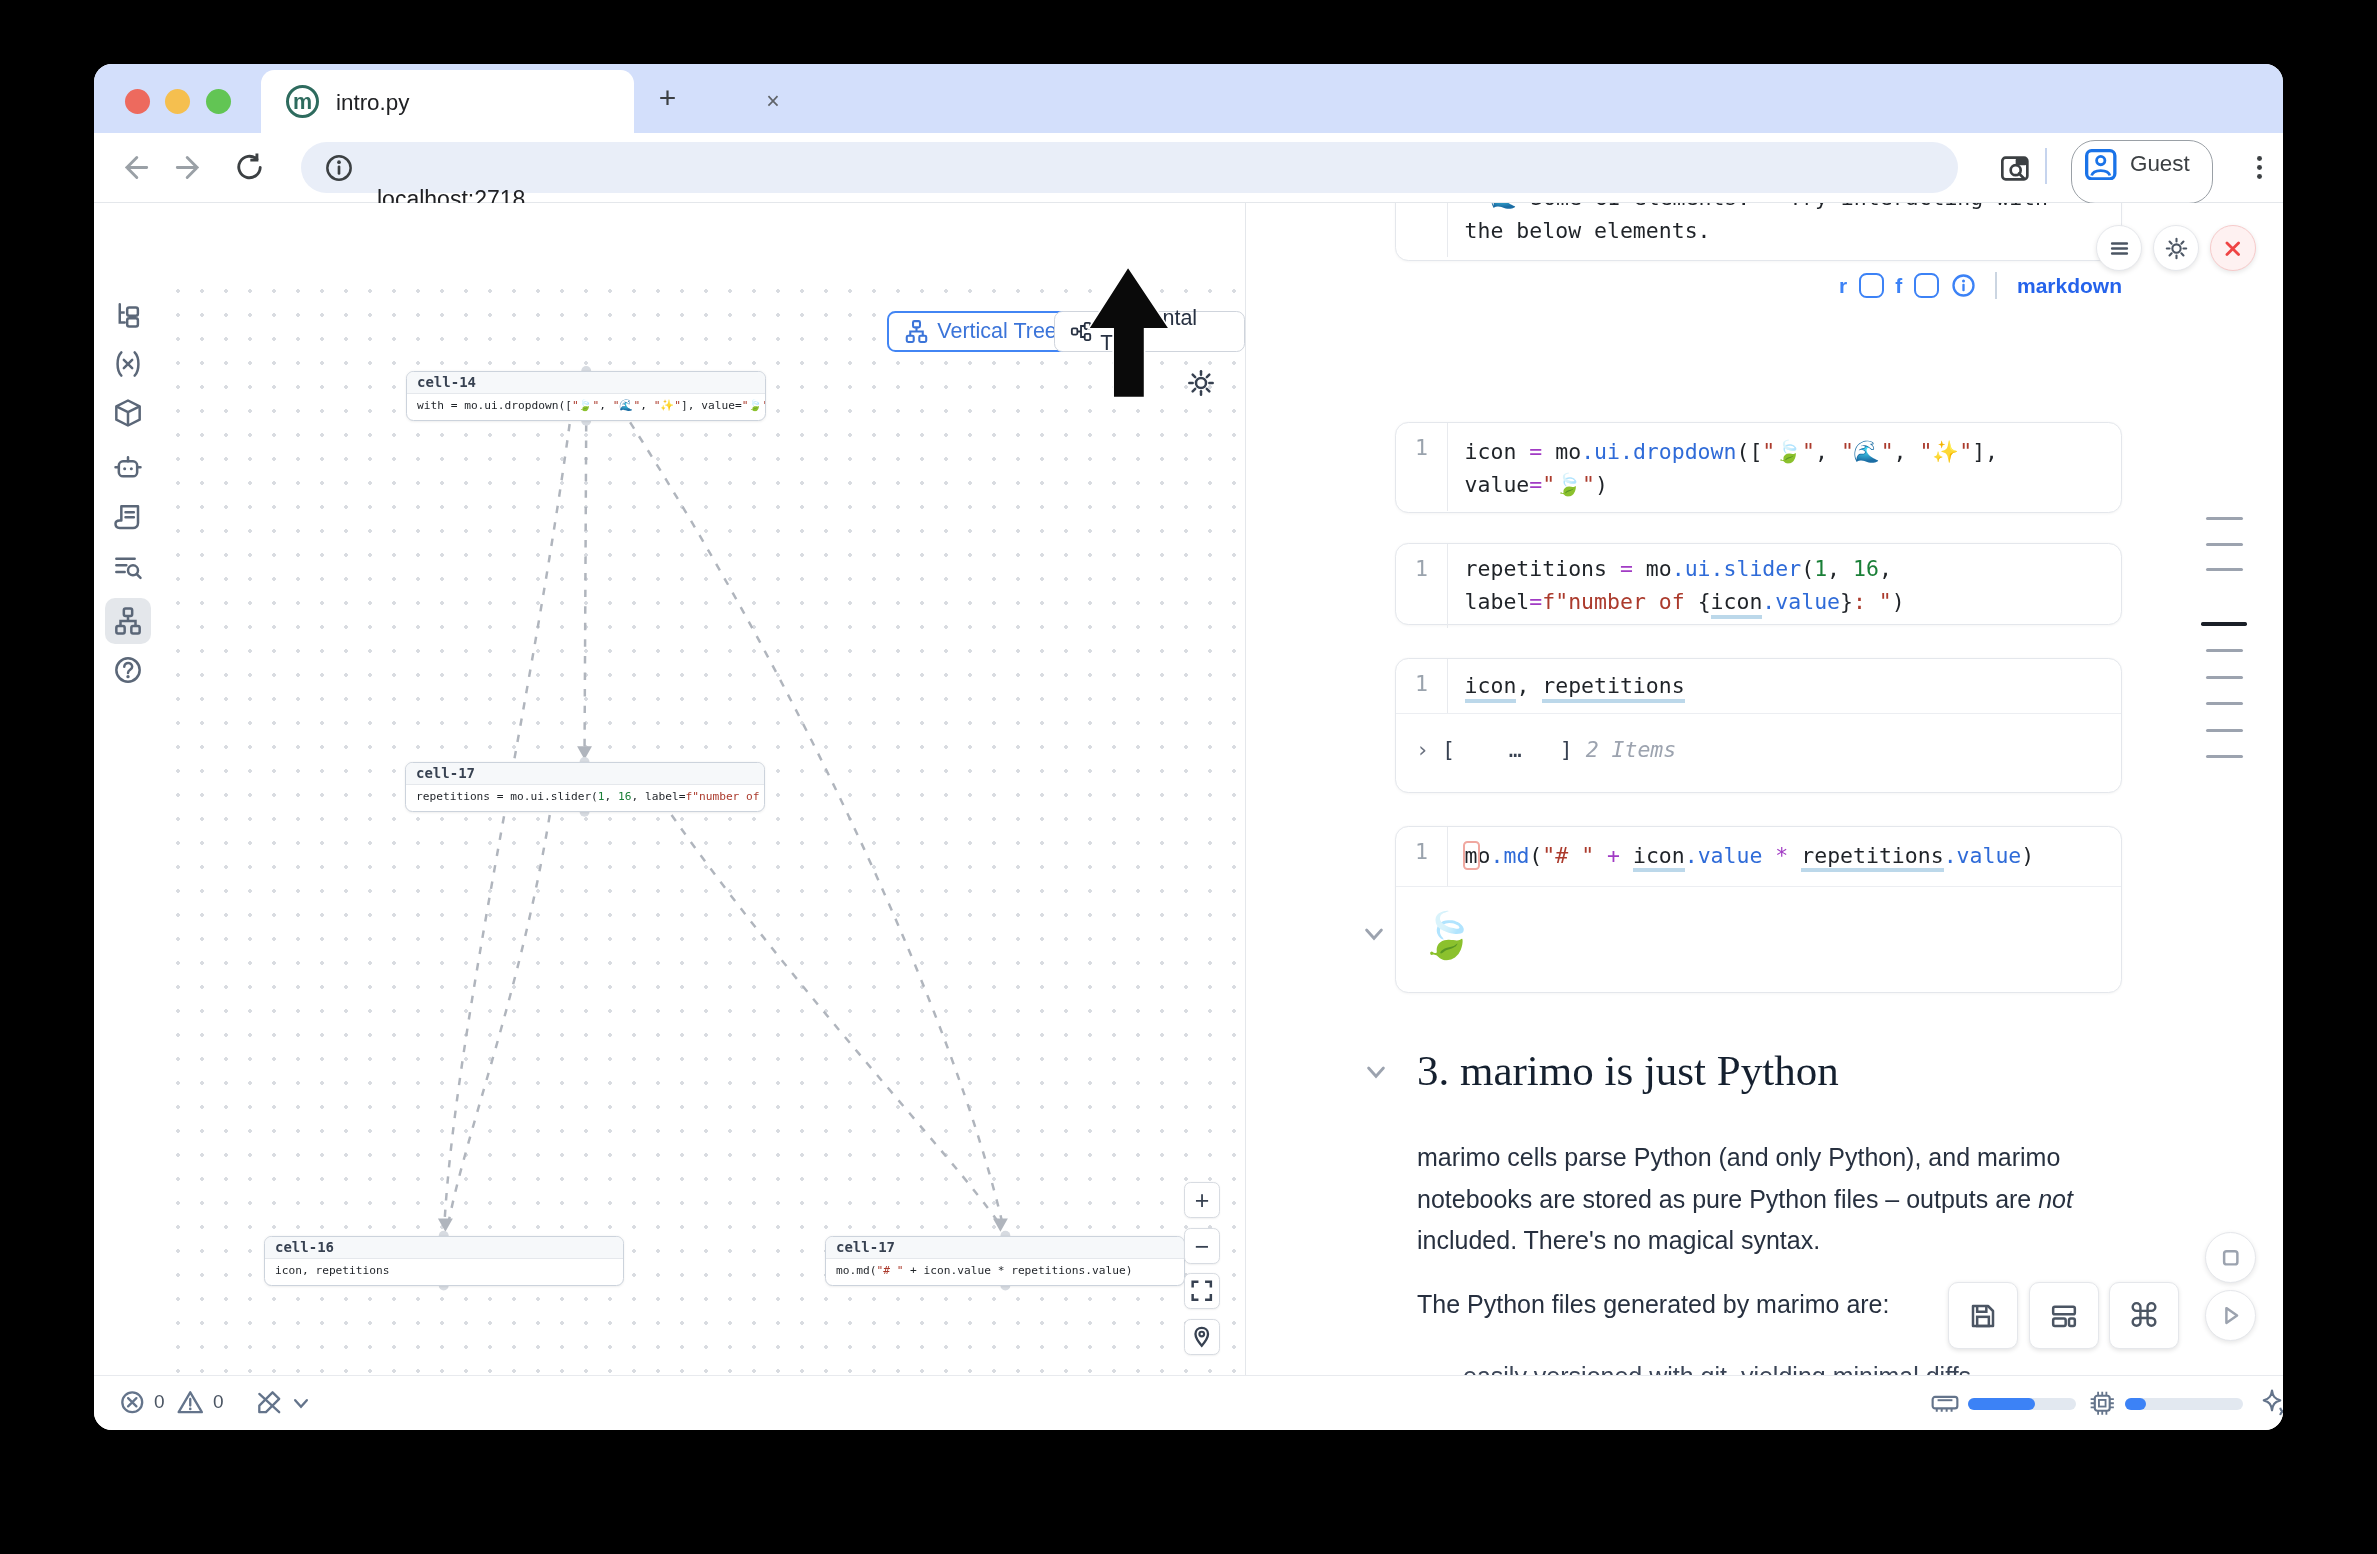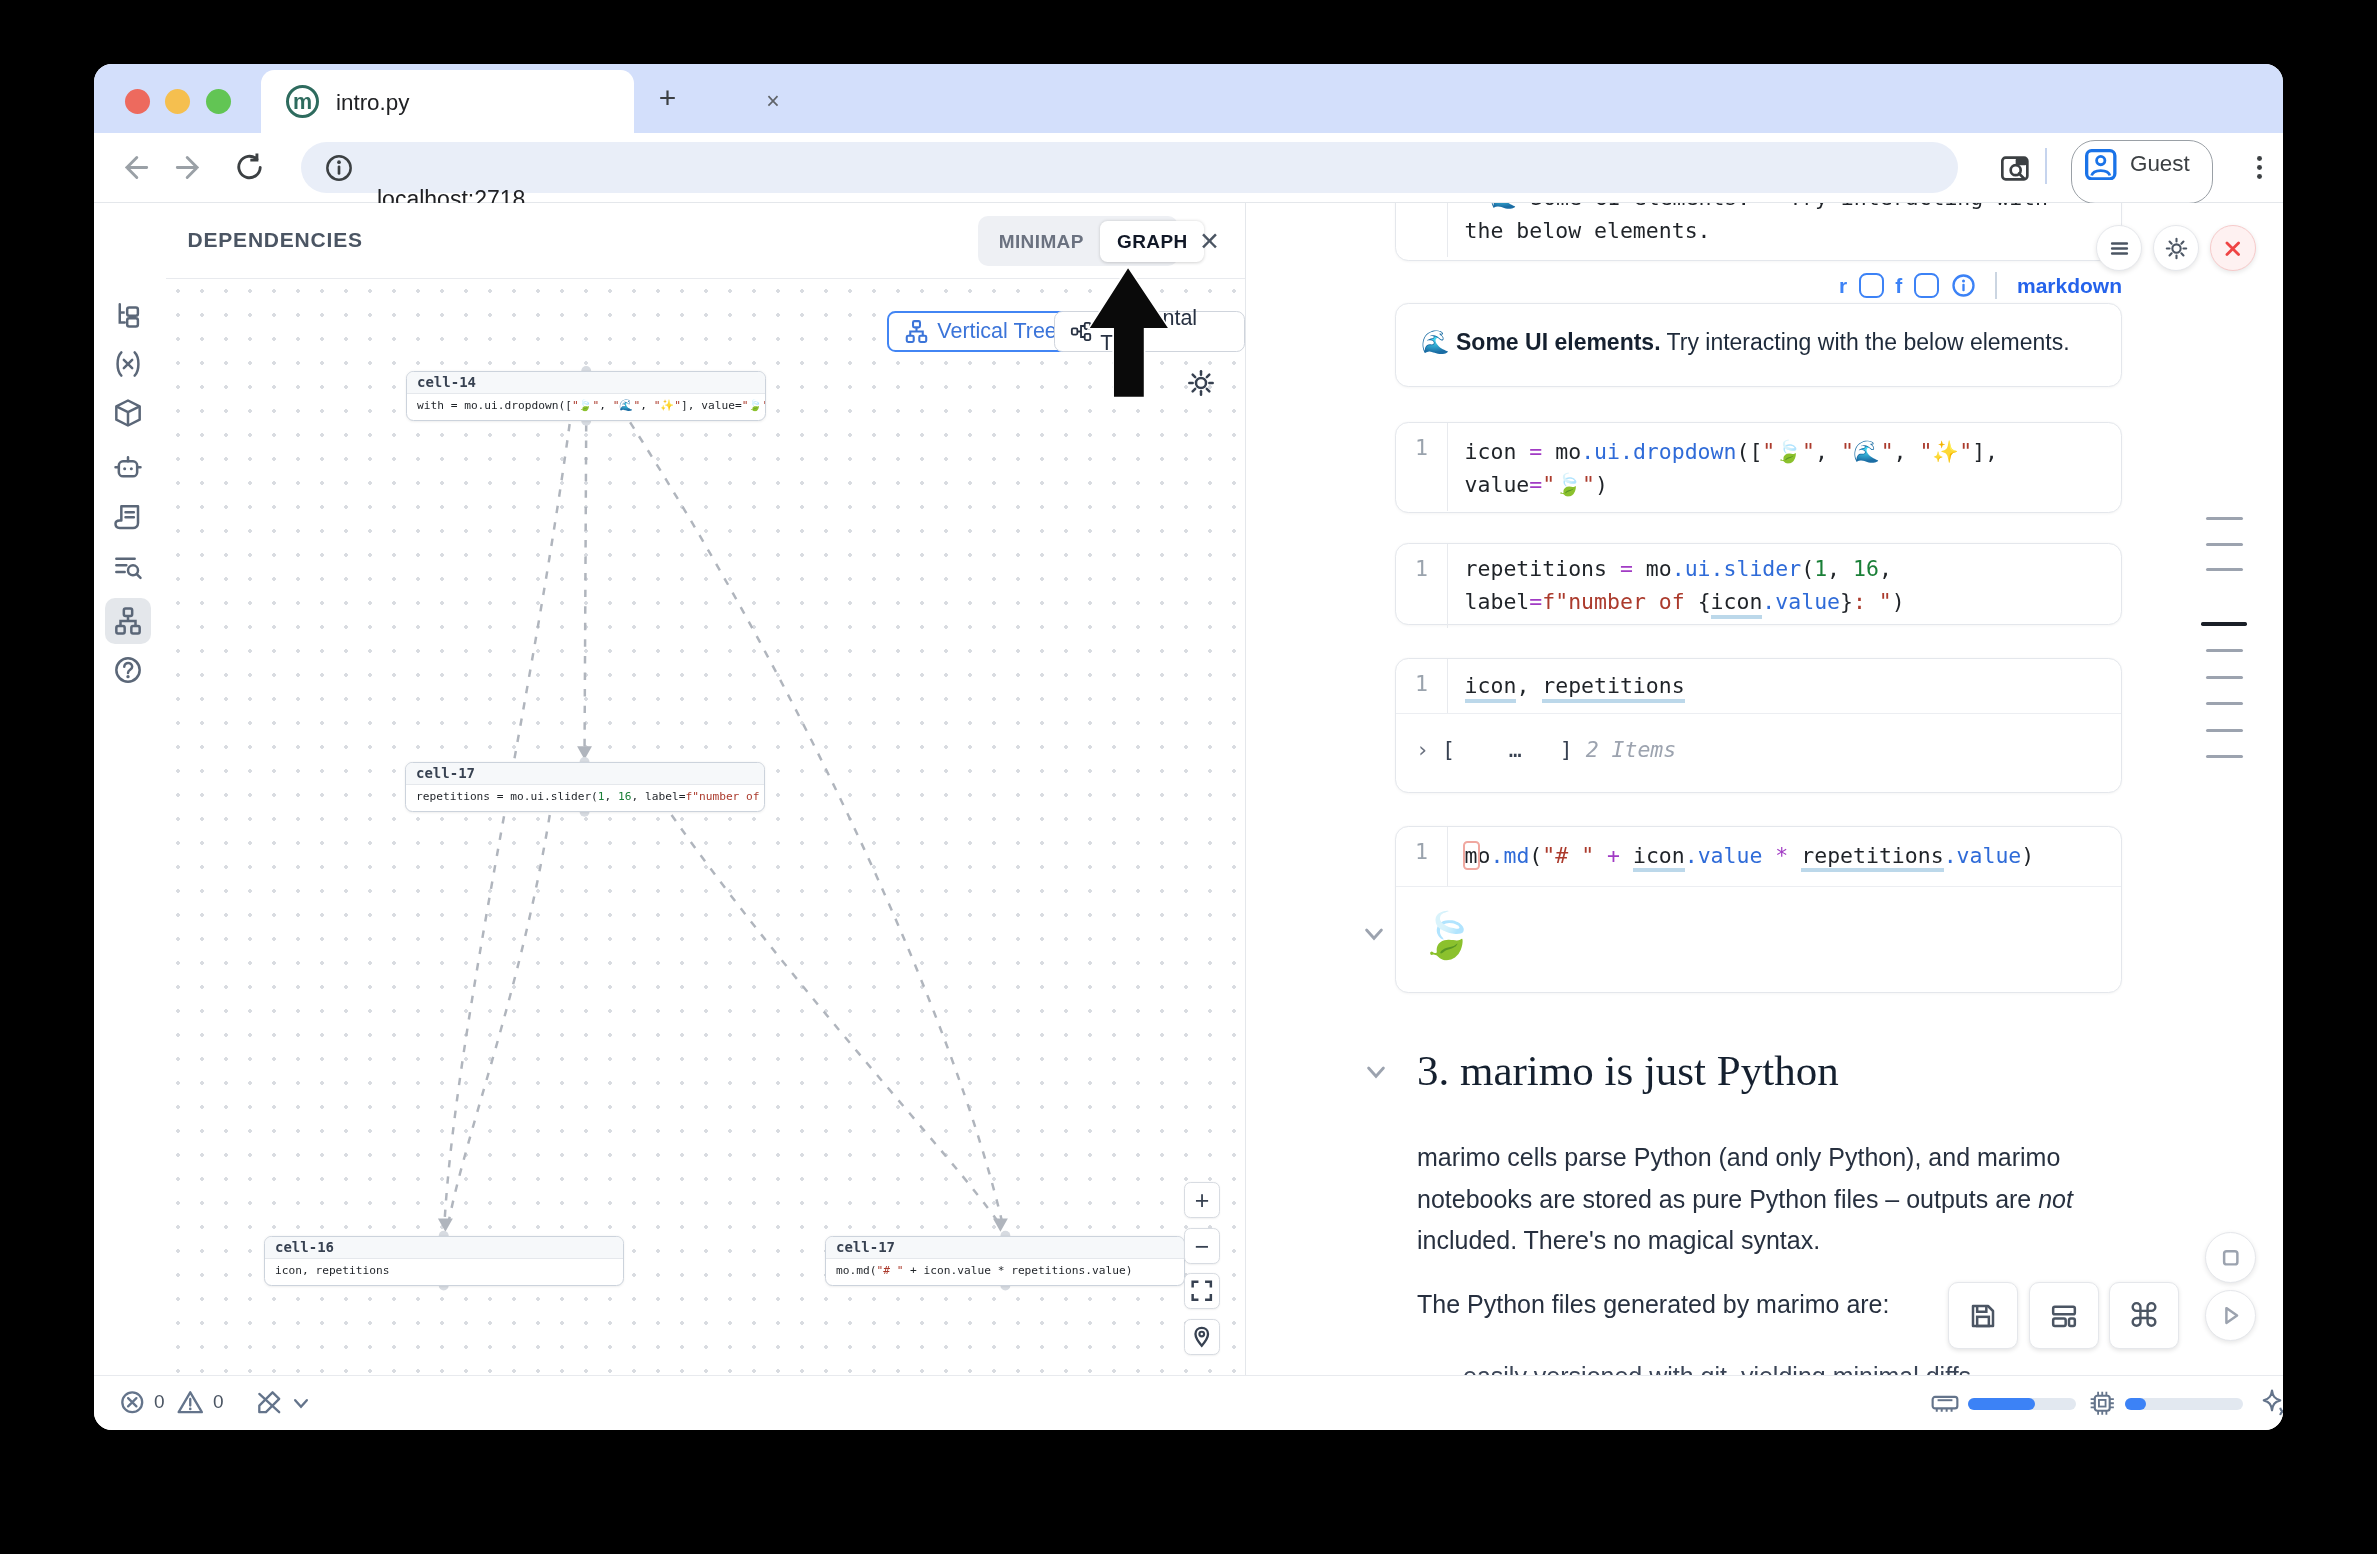--- a/index.html
+++ b/index.html
@@ -203,28 +203,20 @@
     <div class="aicon" style="top:444px">
       <svg width="30" height="30" viewBox="0 0 36 36">
           <circle cx="18" cy="18" r="14" stroke="#5b6778" stroke-width="3" fill="none"></circle>
           <path d="M13.5 14 C13.5 8 23 8 23 14 C23 18 18 17.5 18 21.5" stroke="#5b6778" stroke-width="3" fill="none" stroke-linecap="round"></path>
           <circle cx="18" cy="26" r="2" fill="#5b6778"></circle>
         </svg>
       </div>
   </div>
 
   <div class="deps">
-    <div class="depshdr">
-      <div class="depstitle">DEPENDENCIES</div>
-      <div class="seg">
-        <div class="opt">MINIMAP</div>
-        <div class="opt on">GRAPH</div>
-      </div>
-      <div class="depsclose">✕</div>
-    </div>
 
     <div class="gbody">
 
       <svg class="abs" style="left:0;top:0" width="1079" height="1096" viewBox="0 0 1302 1323">
         <g stroke="#b0b5bd" stroke-width="3" fill="none" stroke-dasharray="9 11">
           <path d="M507 175 L505 568"></path>
           <path d="M487 175 C440 520 350 900 336 1138"></path>
           <path d="M463 647 C428 860 362 1030 341 1138"></path>
           <path d="M560 173 C770 500 950 890 1009 1138"></path>
           <path d="M610 647 C760 860 950 1060 1004 1138"></path>
@@ -346,26 +338,20 @@
       <span>f</span>
       <span class="hintbox"></span>
       <svg width="25" height="25" viewBox="0 0 30 30">
           <circle cx="15" cy="15" r="12" stroke="#3c82f6" stroke-width="2.8" fill="none"></circle>
           <circle cx="15" cy="9.5" r="1.8" fill="#3c82f6"></circle>
           <rect x="13.6" y="13" width="2.8" height="9" rx="1.2" fill="#3c82f6"></rect>
         </svg>
       <span class="hdivider"></span>
       <span class="mdlabel">markdown</span>
     </div>
-    <div class="cellbox" style="top:100px;height:84px">
-      <div class="outtext" style="padding:25px 0 0 25px">
-        <span>🌊</span>
-        <b style="color:#15202f">Some UI elements.</b><span> Try interacting with the below elements.</span>
-      </div>
-    </div>
 
     <div class="cellbox" style="top:219px;height:91px">
       <div class="coderow">
         <div class="gut">1</div>
         <div class="codebody">
             <div class="cl"><span class="tk-p">icon </span><span class="tk-o">=</span><span class="tk-p"> mo</span><span class="tk-f">.ui.dropdown</span><span class="tk-p">([</span><span class="tk-s">"🍃"</span><span class="tk-p">, </span><span class="tk-s">"🌊"</span><span class="tk-p">, </span><span class="tk-s">"✨"</span><span class="tk-p">],</span></div>
             <div class="cl"><span class="tk-p">value</span><span class="tk-o">=</span><span class="tk-s">"🍃"</span><span class="tk-p">)</span></div>
           </div>
       </div>
     </div>

